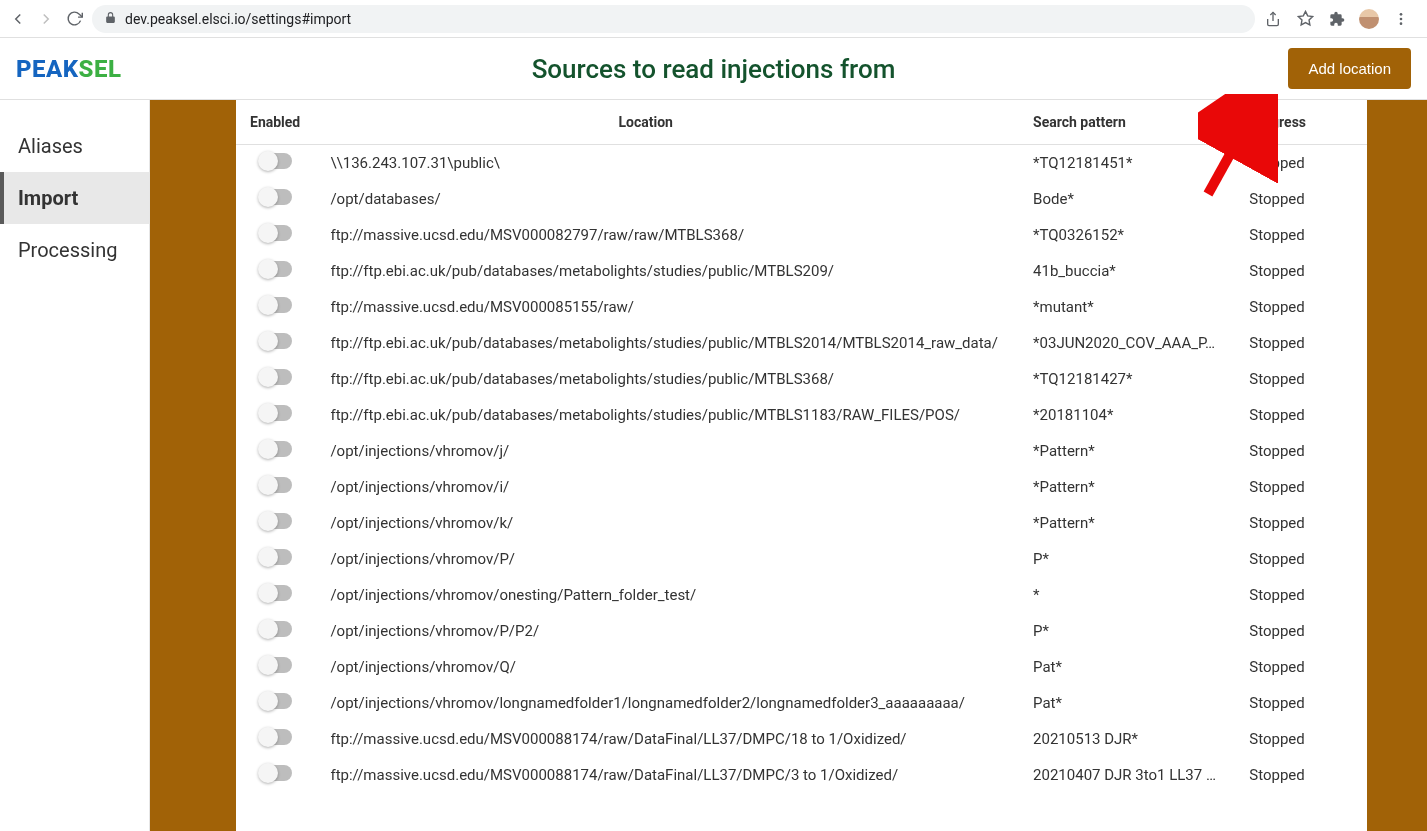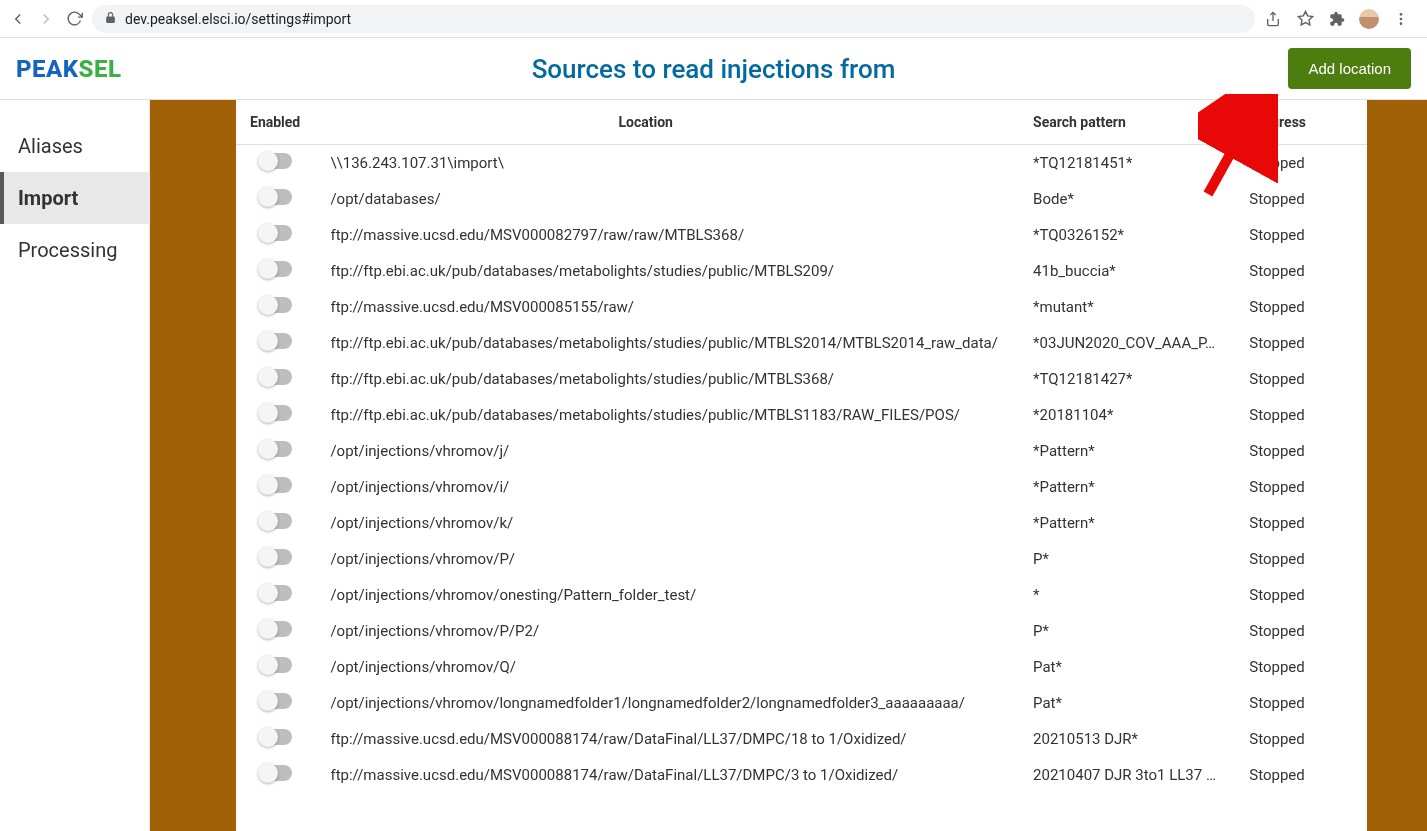--- a/index.html
+++ b/index.html
@@ -12,22 +12,22 @@
     .address-bar { flex: 1; display: flex; align-items: center; height: 28px; background: #f1f3f4; border-radius: 14px; padding: 0 12px; gap: 8px; color: #5f6368; font-size: 14px; }
     .address-bar .url { color: #202124; }
     .chrome-right { display: flex; align-items: center; gap: 12px; padding-right: 8px; }
     .avatar { width: 20px; height: 20px; border-radius: 50%; background: linear-gradient(#e8c8a8 40%, #c09070 40%); }
 
     
     .app-header { display: flex; align-items: center; justify-content: space-between; height: 62px; padding: 0 16px; border-bottom: 1px solid #e0e0e0; position: relative; }
     .logo { font-size: 24px; font-weight: 800; letter-spacing: 0.5px; }
     .logo .p1 { color: #1565c0; }
     .logo .p2 { color: #3cb043; }
-    .page-title { position: absolute; left: 50%; transform: translateX(-50%); font-size: 26px; font-weight: 500; color: #0369a1; }
-    .add-location-btn { background: #4d7c0f; color: #fff; border: none; border-radius: 4px; padding: 12px 20px; font-size: 15px; cursor: pointer; font-weight: 400; }
+    .page-title { position: absolute; left: 50%; transform: translateX(-50%); font-size: 26px; font-weight: 500; color: #14532d; }
+    .add-location-btn { background: #a16207; color: #fff; border: none; border-radius: 4px; padding: 12px 20px; font-size: 15px; cursor: pointer; font-weight: 400; }
 
     
     .body-wrap { display: flex; height: calc(831px - 38px - 62px); }
     .sidebar { width: 150px; background: #fff; border-right: 1px solid #e6e6e6; padding-top: 20px; }
     .sidebar-item { padding: 14px 18px; font-size: 20px; color: #333; cursor: pointer; }
     .sidebar-item.active { background: #e8e8e8; border-left: 4px solid #5a5a5a; font-weight: 700; padding-left: 14px; }
 
     .content-area { flex: 1; background: #a16207; overflow: auto; padding: 0; }
     .content-inner { margin: 0 60px 0 86px; background: #fff; min-height: 100%; }
 
@@ -138,21 +138,21 @@
           <tr>
             <th class="col-enabled">Enabled</th>
             <th class="col-location">Location</th>
             <th class="col-pattern">Search pattern</th>
             <th class="col-progress">Progress</th>
           </tr>
         </thead>
         <tbody id="tbody">
             <tr>
               <td class="col-enabled"><span class="toggle"><span class="knob"></span></span></td>
-              <td class="col-location">\\136.243.107.31\import\</td>
+              <td class="col-location">\\136.243.107.31\public\</td>
               <td class="col-pattern">*TQ12181451*</td>
               <td class="col-progress">Stopped</td>
             </tr>
             <tr>
               <td class="col-enabled"><span class="toggle"><span class="knob"></span></span></td>
               <td class="col-location">/opt/databases/</td>
               <td class="col-pattern">Bode*</td>
               <td class="col-progress">Stopped</td>
             </tr>
             <tr>

